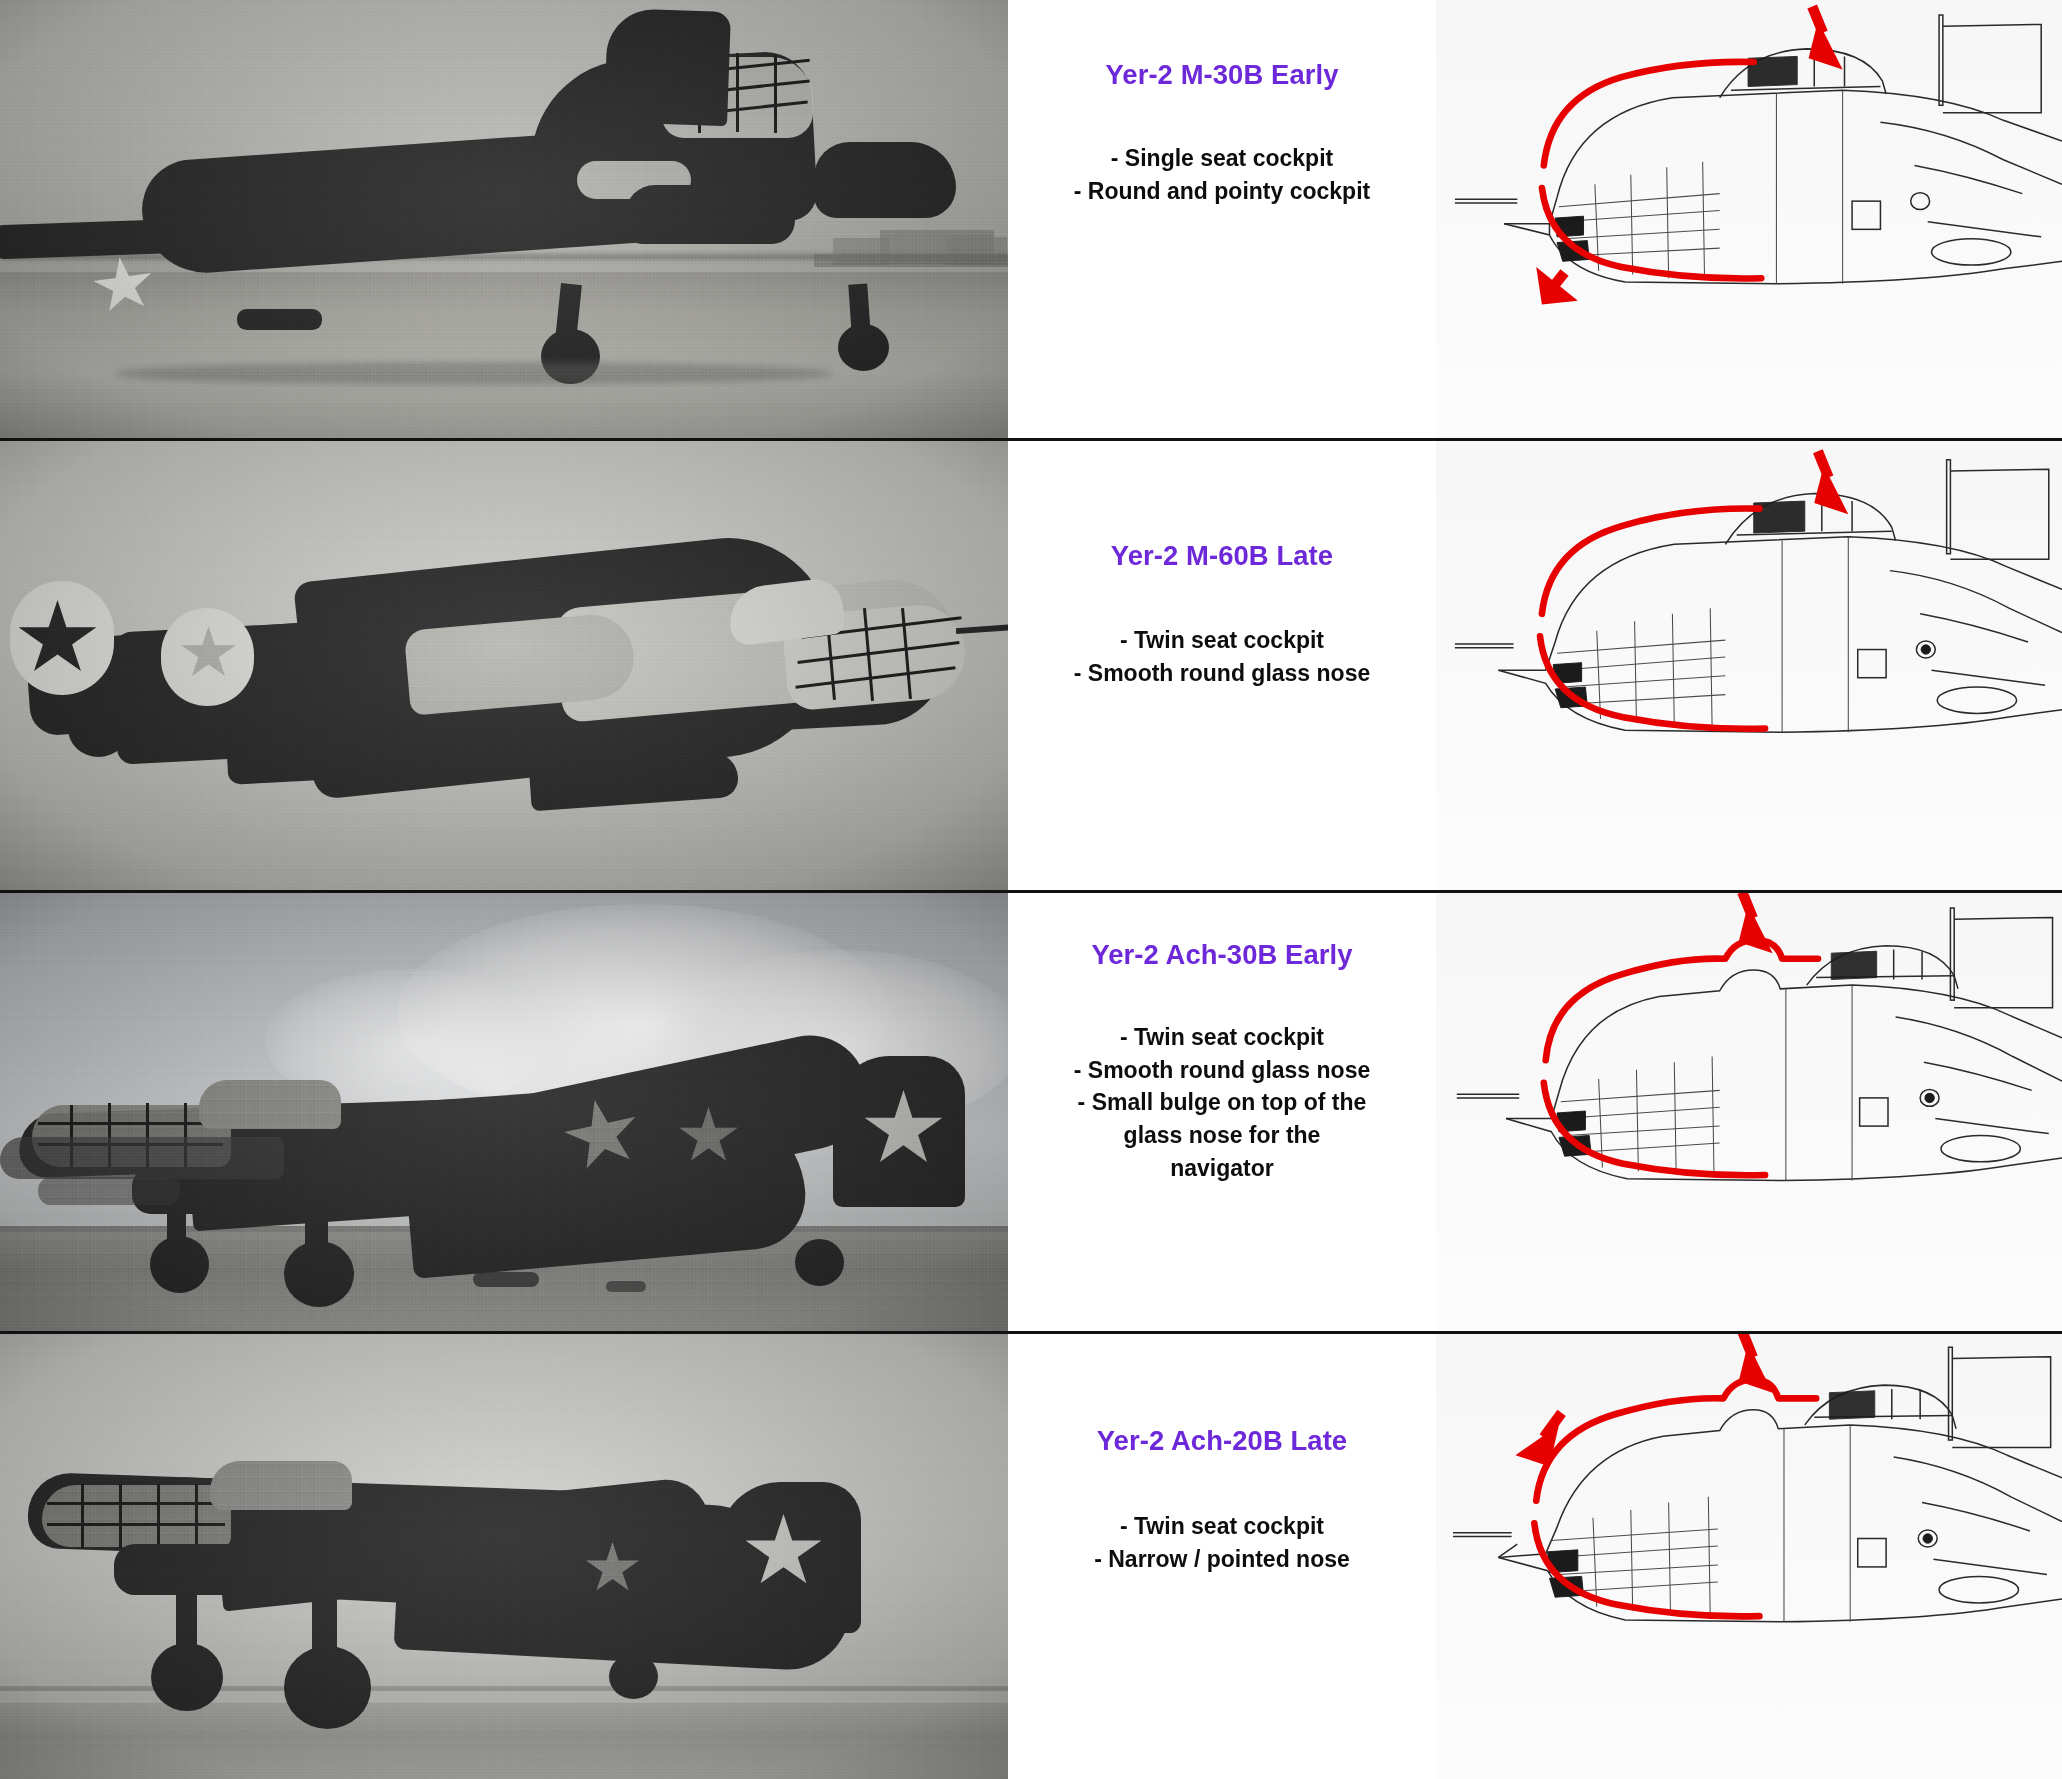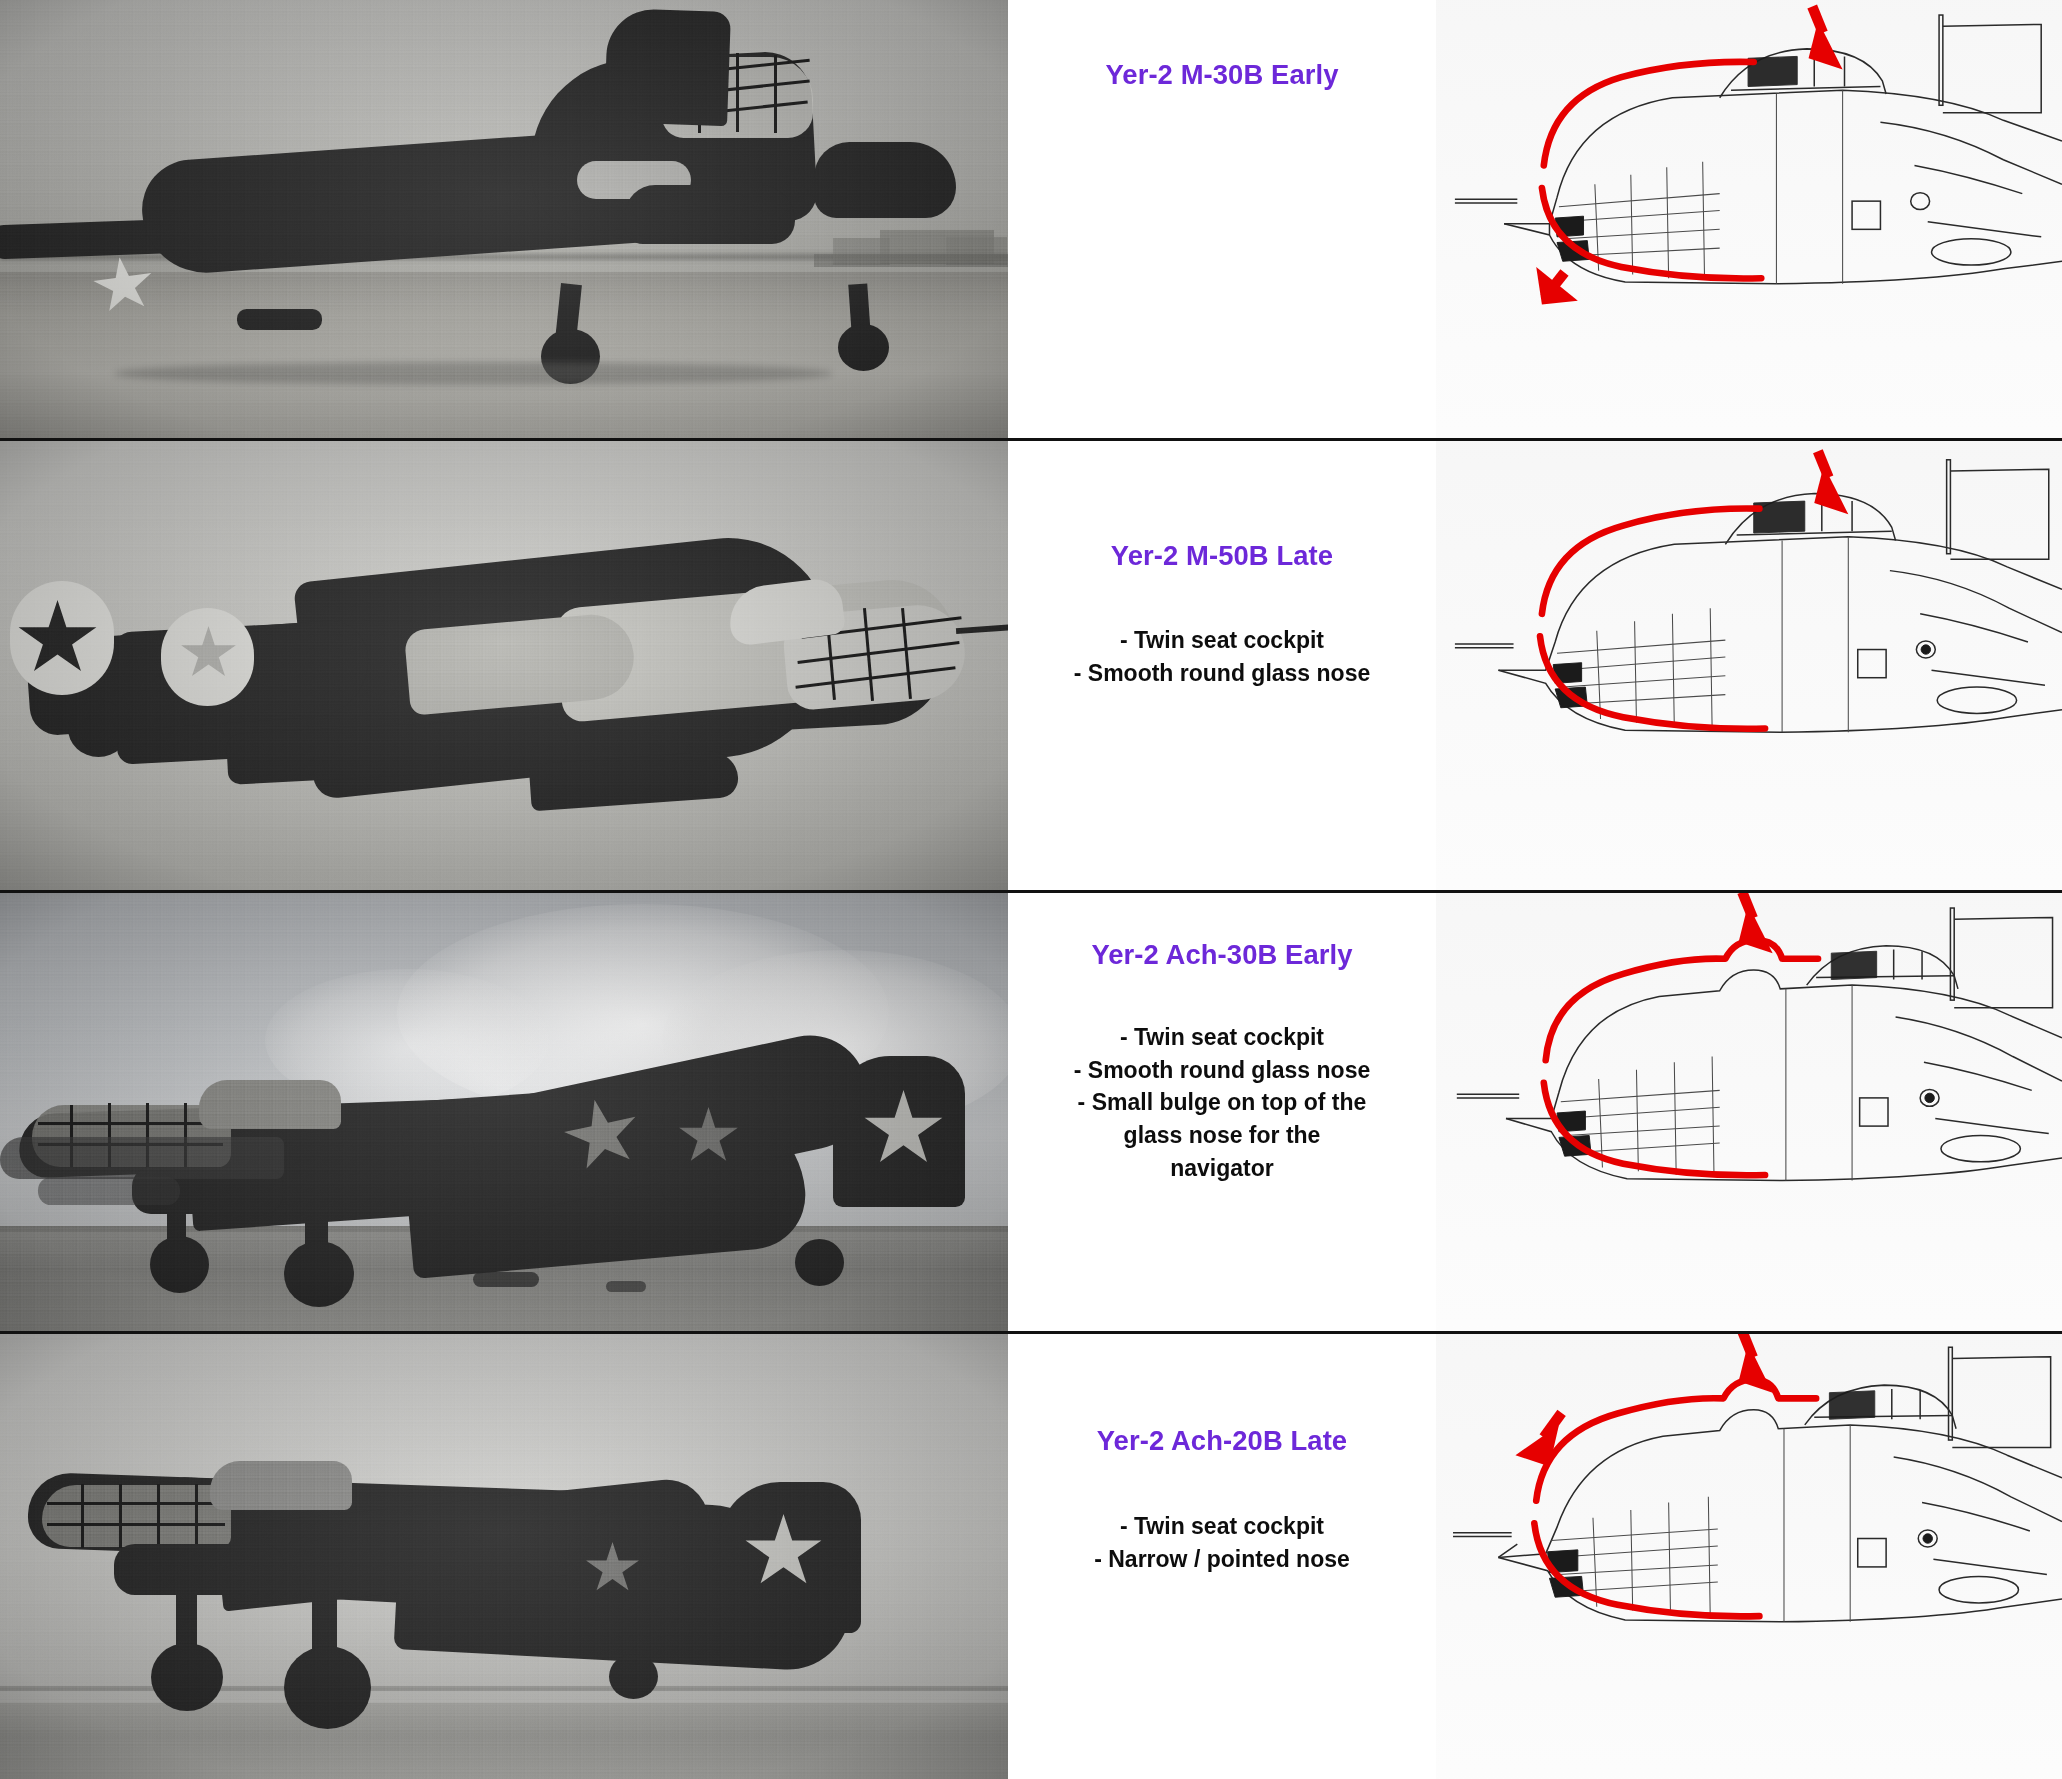--- a/index.html
+++ b/index.html
@@ -217,20 +217,24 @@
           </div>
 
         <div class="sil-lt" style="left:114px; top:362px; width:719px; height:23px; border-radius:50%; opacity:.45; filter: blur(3.8px);"></div>
       </div>
       <div class="grain"></div>
       <div class="vignette"></div>
     </div>
 
     <div class="text-cell t0">
       <div class="variant-title">Yer-2 M-30B Early</div>
+      <div class="bullets">
+        <div>- Single seat cockpit</div>
+        <div>- Round and pointy cockpit</div>
+      </div>
     </div>
 
     <div class="draw-cell">
       <div class="paper-tint"></div>
       <svg viewBox="0 0 662 466" preserveAspectRatio="none">
 
         <path class="ln" d="M72 238 L120 238 L128 210 Q150 120 250 104 L430 96 Q540 100 600 128 L662 150"></path>
         <path class="ln" d="M72 238 L120 250 Q140 290 200 300 L360 302 Q520 300 600 286 L662 278"></path>
         <path class="ln" d="M120 238 L120 250"></path>
 
@@ -303,21 +307,21 @@
 
         <div class="sil" style="left:68px; top:259px; width:61px; height:57px; border-radius:50%;"></div>
         <div class="sil" style="left:227px; top:284px; width:341px; height:51px; border-radius:28px 57px 38px 23px; transform: rotate(-3deg);"></div>
         <div class="sil" style="left:530px; top:316px; width:208px; height:47px; border-radius:21px 66px 47px 19px; transform: rotate(-4deg);"></div>
       </div>
       <div class="grain"></div>
       <div class="vignette"></div>
     </div>
 
     <div class="text-cell t1">
-      <div class="variant-title">Yer-2 M-50B Late</div>
+      <div class="variant-title">Yer-2 M-60B Late</div>
       <div class="bullets">
         <div>- Twin seat cockpit</div>
         <div>- Smooth round glass nose</div>
       </div>
     </div>
 
     <div class="draw-cell">
       <div class="paper-tint"></div>
       <svg viewBox="0 0 662 478" preserveAspectRatio="none">
         <path class="ln" d="M66 244 L116 244 L126 214 Q150 126 252 110 L436 102 Q546 106 604 134 L662 158"></path>

